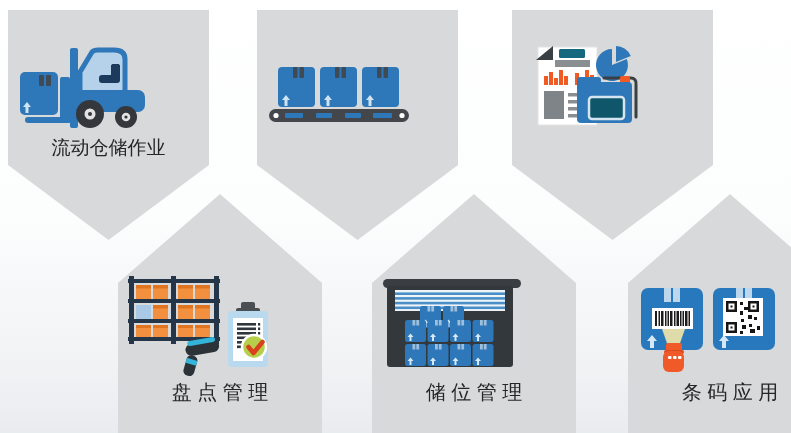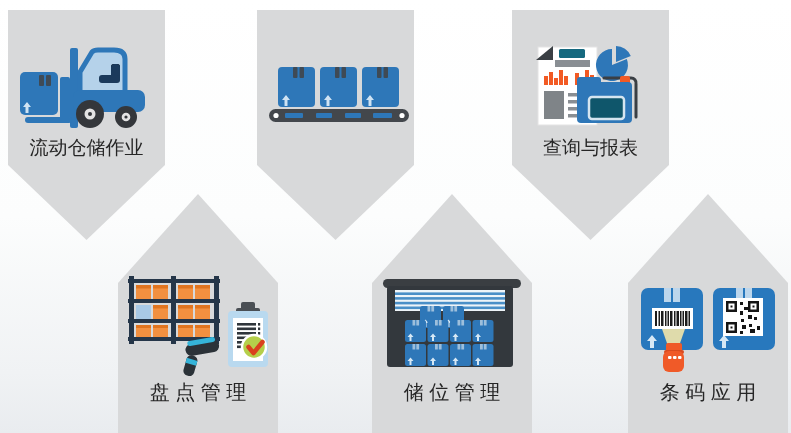--- a/index.html
+++ b/index.html
@@ -1,21 +1,21 @@
 <!DOCTYPE html>
 <html><head>
 <meta charset="utf-8">
 <style>
   html,body{margin:0;padding:0;background:#fff;}
   .canvas{
     position:relative;width:791px;height:433px;overflow:hidden;
     background:linear-gradient(180deg,#ffffff 0%,#fcfdfd 50%,#f0f2f4 86%,#e9ecef 100%);
     font-family:"Liberation Sans","DejaVu Sans",sans-serif;
   }
-  .shape{position:absolute;background:#d8d9da;}
+  .shape{position:absolute;background:#d8d9da;padding-left:44px;}
   .shape.top{top:10px;width:157px;height:230px;
     clip-path:polygon(0 0,100% 0,100% 67.4%,50% 100%,0 67.4%);}
   .s1{left:8px}.s2{left:257px}.s3{left:512px}
   .shape.bottom{top:194px;width:160px;height:239px;
     clip-path:polygon(50% 0,100% 37.2%,100% 100%,0 100%,0 37.2%);}
   .s4{left:118px}.s5{left:372px}.s6{left:628px}
   .icon{position:absolute;}
   .i1{left:10px;top:32px}.i2{left:12px;top:52px}.i3{left:20px;top:33px}
   .i4{left:10px;top:80px}.i5{left:9px;top:82px}.i6{left:10px;top:90px}
   .label{position:absolute;left:0;right:0;text-align:center;color:#262626;}
@@ -105,23 +105,20 @@
       <g>
         <path d="M80,22 L80,6 A16 16 0 1 0 94.8,16 Z" fill="#2e77b8"></path>
         <path d="M84,19 L84,3 A16 16 0 0 1 98.8,13 Z" fill="#2e77b8"></path>
       </g>
       <path d="M72,35 h27 a5 5 0 0 1 5,6 v33" fill="none" stroke="#3a3f44" stroke-width="3" stroke-linecap="round"></path>
       <rect x="45" y="34" width="24" height="12" rx="3" fill="#2e77b8"></rect>
       <rect x="88" y="33" width="10" height="10" rx="2" fill="#f25a24"></rect>
       <rect x="45" y="39" width="55" height="41" rx="4" fill="#2e77b8"></rect>
       <rect x="57" y="54" width="35" height="22" rx="3" fill="#0f566b" stroke="#d5e5f0" stroke-width="2.5"></rect>
     </svg>
-    <div class="label">
-      <span class="line">查询与报表</span>
-    </div>
   </section>
 
   <section class="shape bottom s4">
     <svg class="icon i4" width="152" height="102" viewBox="0 0 152 102">
       <g fill="#253649">
         <rect x="0" y="5" width="92" height="4"></rect>
           <rect x="0" y="25" width="92" height="4"></rect>
         <rect x="0" y="45" width="92" height="4"></rect>
           <rect x="0" y="63" width="92" height="4"></rect>
       </g>

